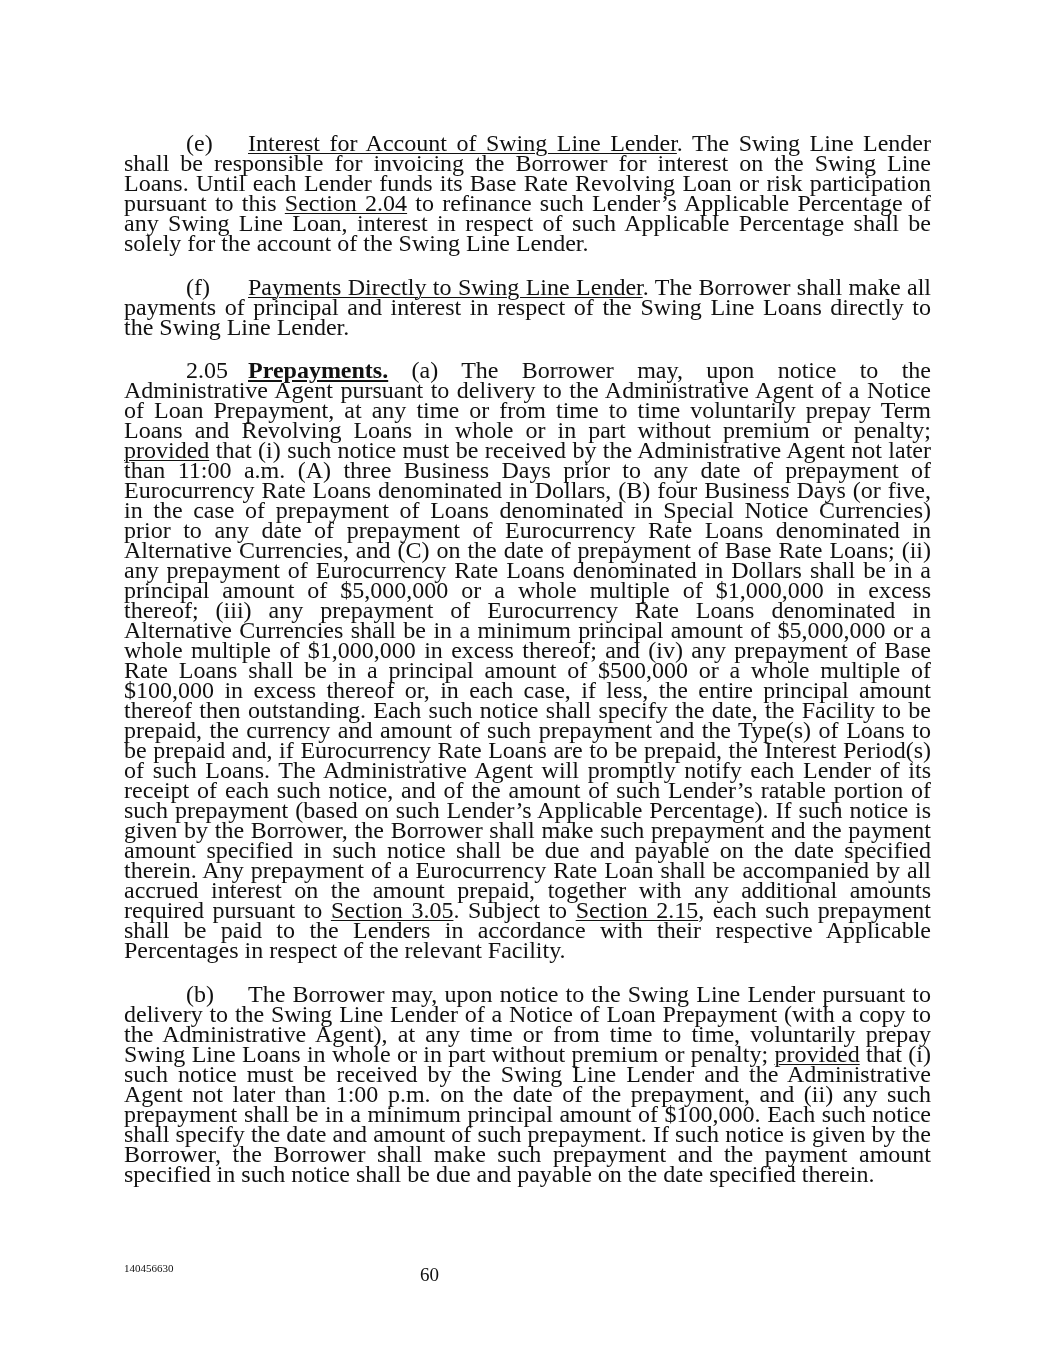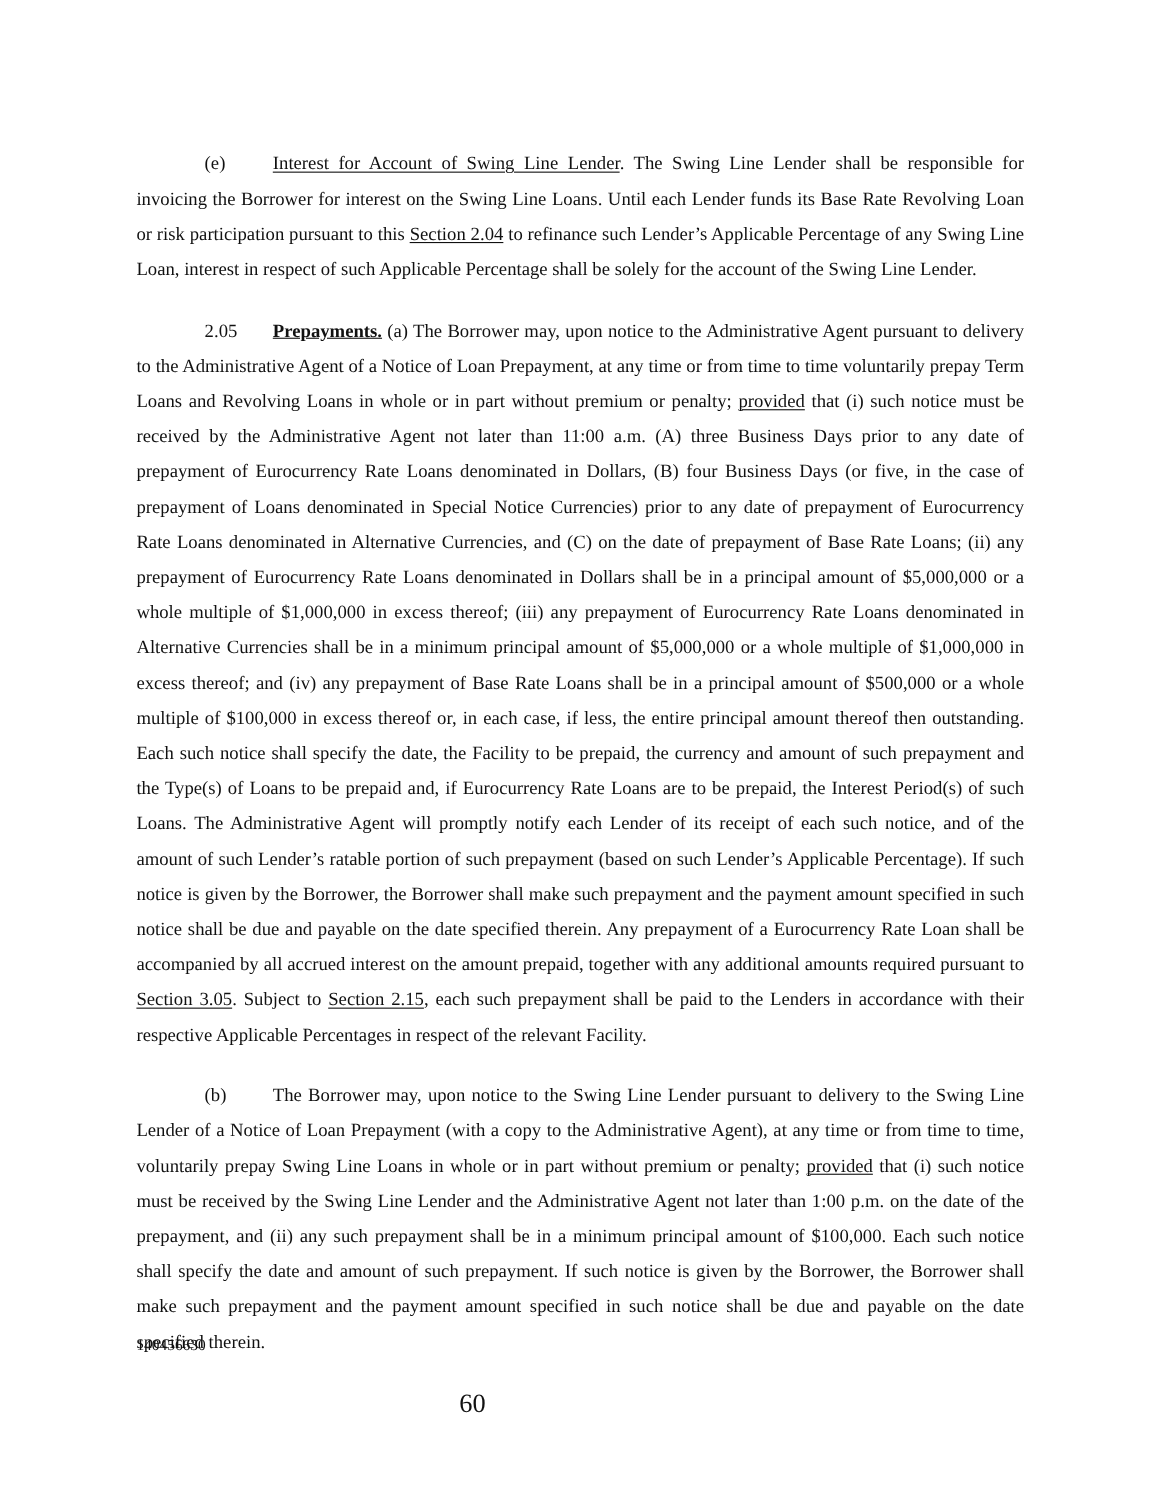--- a/index.html
+++ b/index.html
@@ -13,22 +13,22 @@
     position: relative;
     overflow: hidden;
     font-family: "Liberation Serif", serif;
     color: #111111;
   }
   .page {
     position: absolute;
     left: 124px;
     top: 133px;
     width: 807px;
-    font-size: 17px;
-    line-height: 32px;
+    font-size: 24px;
+    line-height: 20px;
     text-align: justify;
   }
   .para {
     margin: 0 0 23.7px 0;
     text-indent: 62px;
   }
   .label {
     display: inline-block;
     width: 62px;
     text-indent: 0;
@@ -47,36 +47,37 @@
     width: 62px;
     font-weight: normal;
     text-indent: 0;
   }
   .page-number {
     position: absolute;
     left: 0;
     width: 859px;
     top: 1264px;
     text-align: center;
-    font-size: 24px;
+    font-size: 19px;
   }
   .doc-id {
     position: absolute;
     left: 124px;
-    top: 1216px;
-    font-size: 14px;
+    top: 1262px;
+    font-size: 11px;
   }
 </style>
 </head>
 <body>
 
 <div class="page">
 
   <p class="para"><span class="label">(e)</span><span class="u">Interest for Account of Swing Line Lender</span><span>.  The Swing Line Lender shall be responsible for invoicing the Borrower for interest on the Swing Line Loans.  Until each Lender funds its Base Rate Revolving Loan or risk participation pursuant to this </span><span class="u">Section 2.04</span><span> to refinance such Lender’s Applicable Percentage of any Swing Line Loan, interest in respect of such Applicable Percentage shall be solely for the account of the Swing Line Lender.</span></p>
 
+  <p class="para"><span class="label">(f)</span><span class="u">Payments Directly to Swing Line Lender</span><span>.  The Borrower shall make all payments of principal and interest in respect of the Swing Line Loans directly to the Swing Line Lender.</span></p>
 
   <p class="para"><span class="sec-num">2.05</span><span class="b">Prepayments.</span><span>  (a) The Borrower may, upon notice to the Administrative Agent pursuant to delivery to the Administrative Agent of a Notice of Loan Prepayment, at any time or from time to time voluntarily prepay Term Loans and Revolving Loans in whole or in part without premium or penalty; </span><span class="u">provided</span><span> that (i) such notice must be received by the Administrative Agent not later than 11:00 a.m. (A) three Business Days prior to any date of prepayment of Eurocurrency Rate Loans denominated in Dollars, (B) four Business Days (or five, in the case of prepayment of Loans denominated in Special Notice Currencies) prior to any date of prepayment of Eurocurrency Rate Loans denominated in Alternative Currencies, and (C) on the date of prepayment of Base Rate Loans; (ii) any prepayment of Eurocurrency Rate Loans denominated in Dollars shall be in a principal amount of $5,000,000 or a whole multiple of $1,000,000 in excess thereof; (iii) any prepayment of Eurocurrency Rate Loans denominated in Alternative Currencies shall be in a minimum principal amount of $5,000,000 or a whole multiple of $1,000,000 in excess thereof; and (iv) any prepayment of Base Rate Loans shall be in a principal amount of $500,000 or a whole multiple of $100,000 in excess thereof or, in each case, if less, the entire principal amount thereof then outstanding.  Each such notice shall specify the date, the Facility to be prepaid, the currency and amount of such prepayment and the Type(s) of Loans to be prepaid and, if Eurocurrency Rate Loans are to be prepaid, the Interest Period(s) of such Loans.  The Administrative Agent will promptly notify each Lender of its receipt of each such notice, and of the amount of such Lender’s ratable portion of such prepayment (based on such Lender’s Applicable Percentage).  If such notice is given by the Borrower, the Borrower shall make such prepayment and the payment amount specified in such notice shall be due and payable on the date specified therein.  Any prepayment of a Eurocurrency Rate Loan shall be accompanied by all accrued interest on the amount prepaid, together with any additional amounts required pursuant to </span><span class="u">Section 3.05</span><span>.  Subject to </span><span class="u">Section 2.15</span><span>, each such prepayment shall be paid to the Lenders in accordance with their respective Applicable Percentages in respect of the relevant Facility.</span></p>
 
   <p class="para"><span class="label">(b)</span><span>The Borrower may, upon notice to the Swing Line Lender pursuant to delivery to the Swing Line Lender of a Notice of Loan Prepayment (with a copy to the Administrative Agent), at any time or from time to time, voluntarily prepay Swing Line Loans in whole or in part without premium or penalty; </span><span class="u">provided</span><span> that (i) such notice must be received by the Swing Line Lender and the Administrative Agent not later than 1:00 p.m. on the date of the prepayment, and (ii) any such prepayment shall be in a minimum principal amount of $100,000. Each such notice shall specify the date and amount of such prepayment.  If such notice is given by the Borrower, the Borrower shall make such prepayment and the payment amount specified in such notice shall be due and payable on the date specified therein.</span></p>
 
 </div>
 
 <div class="page-number">60</div>
 <div class="doc-id">140456630</div>
 

